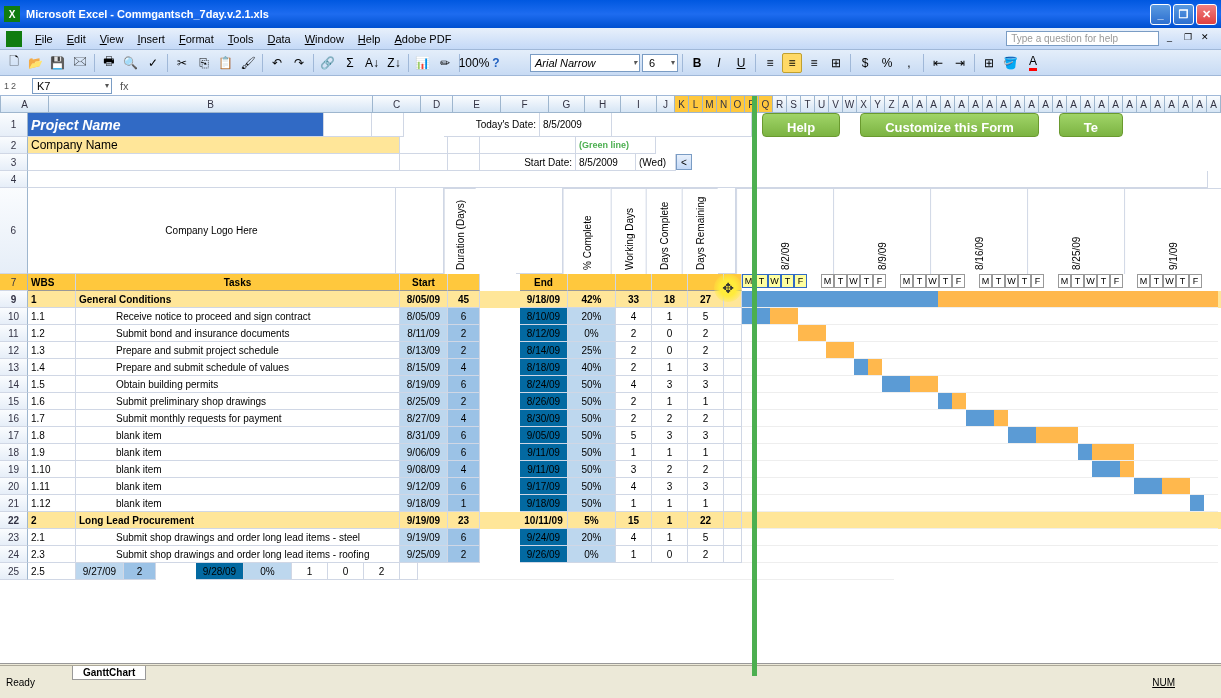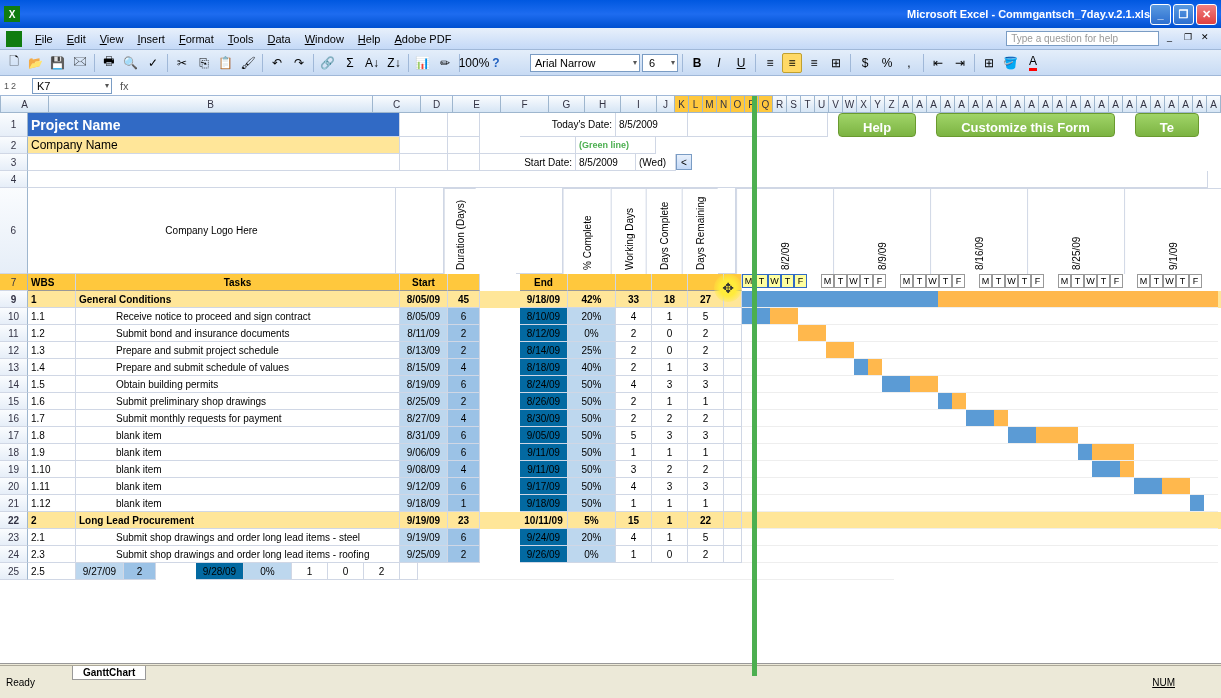--- a/index.html
+++ b/index.html
@@ -1,35 +1,35 @@
 <!DOCTYPE html>
 <html><head>
 <meta charset="utf-8">
 <style>
 * { box-sizing: border-box; margin: 0; padding: 0; }
 body { font-family: Tahoma, Arial, sans-serif; font-size: 11px; background: #ece9d8; overflow: hidden; width: 1221px; height: 698px; }
 .titlebar { background: linear-gradient(to bottom, #0058e0, #1e6cf0 50%, #0050d0); height: 28px; display: flex; align-items: center; padding: 0 4px; color: #fff; }
 .titlebar .app-icon { width: 16px; height: 16px; background: #107c10; margin-right: 6px; display: flex; align-items: center; justify-content: center; font-size: 10px; font-weight: bold; }
-.titlebar .title { font-weight: bold; flex: 1; text-align: right; }
+.titlebar .title { font-weight: bold; flex: 1; }
 .titlebar .win-btns { display: flex; gap: 2px; }
 .win-btn { width: 21px; height: 21px; border: 1px solid #fff; border-radius: 3px; display: flex; align-items: center; justify-content: center; font-size: 11px; font-weight: bold; cursor: pointer; }
 .win-min { background: linear-gradient(#5a9ae0, #2d6fd0); }
 .win-max { background: linear-gradient(#5a9ae0, #2d6fd0); }
 .win-close { background: linear-gradient(#f08080, #e04040); }
 .menubar { background: linear-gradient(#e8f0fb, #c4d9f7); height: 22px; display: flex; align-items: center; border-bottom: 1px solid #a0b8d8; }
 .menubar .mini-icon { width: 16px; height: 16px; background: #107c10; margin: 0 6px; }
 .menu-item { padding: 2px 7px; cursor: pointer; }
 .menu-item u { text-decoration: underline; }
 .help-box { margin-left: auto; border: 1px solid #7a9cc4; background: #fff; color: #999; padding: 1px 40px 1px 4px; font-size: 10px; }
 .doc-btns { margin-left: 8px; display: flex; gap: 3px; padding-right: 6px; }
 .doc-btn { width: 14px; height: 14px; font-size: 9px; cursor: pointer; }
 .toolbar { background: linear-gradient(#e4eefa, #c8dbf4); height: 26px; display: flex; align-items: center; border-bottom: 1px solid #a0b8d8; padding: 0 4px; gap: 2px; }
 .tool-btn { width: 20px; height: 20px; border: 1px solid transparent; display: flex; align-items: center; justify-content: center; cursor: pointer; font-size: 12px; border-radius: 2px; }
 .tool-sep { width: 1px; height: 18px; background: #a0b8d8; margin: 0 2px; }
-.font-combo { border: 1px solid #7a9cc4; background: #fff; padding: 1px 16px 1px 4px; font-size: 11px; height: 18px; display: flex; align-items: center; position: relative; }
+.font-combo { border: 1px solid #7a9cc4; background: #fff; padding: 1px 16px 1px 4px; font-size: 11px; height: 18px; display: flex; align-items: center; position: relative; font-style: italic; }
 .font-combo::after { content: "▾"; position: absolute; right: 2px; font-size: 8px; color: #555; }
 .size-combo { border: 1px solid #7a9cc4; background: #fff; padding: 1px 16px 1px 6px; font-size: 11px; height: 18px; display: flex; align-items: center; position: relative; width: 36px; }
 .size-combo::after { content: "▾"; position: absolute; right: 2px; font-size: 8px; color: #555; }
 .namebox-row { background: #fff; height: 20px; display: flex; align-items: center; border-bottom: 1px solid #a0b8d8; }
 .nb-left { display: flex; align-items: center; width: 28px; font-size: 9px; color: #555; padding-left: 4px; gap: 2px; }
 .namebox { border: 1px solid #7a9cc4; background: #fff; width: 80px; height: 16px; padding: 0 4px; display: flex; align-items: center; margin-left: 4px; position: relative; }
 .namebox::after { content: "▾"; position: absolute; right: 2px; font-size: 8px; color: #555; }
 .fx { margin: 0 8px; color: #555; }
 .fbar { flex: 1; height: 16px; }
 .grid-area { position: relative; height: 580px; overflow: hidden; background: #fff; }
@@ -242,21 +242,21 @@
         <div class="ch" style="width: 14px;">A</div>
         <div class="ch" style="width: 14px;">A</div>
         <div class="ch" style="width: 14px;">A</div>
         <div class="ch" style="width: 14px;">A</div>
         <div class="ch" style="width: 14px;">A</div>
       </div>
   </div>
   <div class="grid-body" id="gridbody">
       <div class="row tall">
         <div class="row-header">1</div>
-        <div class="cell cA proj-name" style="width: 372px;">Project Name</div>
+        <div class="cell cA proj-name" style="width: 296px; font-style: italic;">Project Name</div>
         <div class="cell cC"></div>
         <div class="cell cD"></div>
         <div class="cell cE" style="width: 96px; justify-content: flex-end;">Today's Date:</div>
         <div class="cell cG" style="width: 72px;">8/5/2009</div>
         <div class="cell " style="width: 140px;"></div>
         <div class="big-btn" style="margin: 0px 10px;">Help</div>
         <div class="big-btn" style="margin: 0px 10px;">Customize this Form</div>
         <div class="big-btn" style="margin: 0px 10px;">Te</div>
       </div>
       <div class="row">

